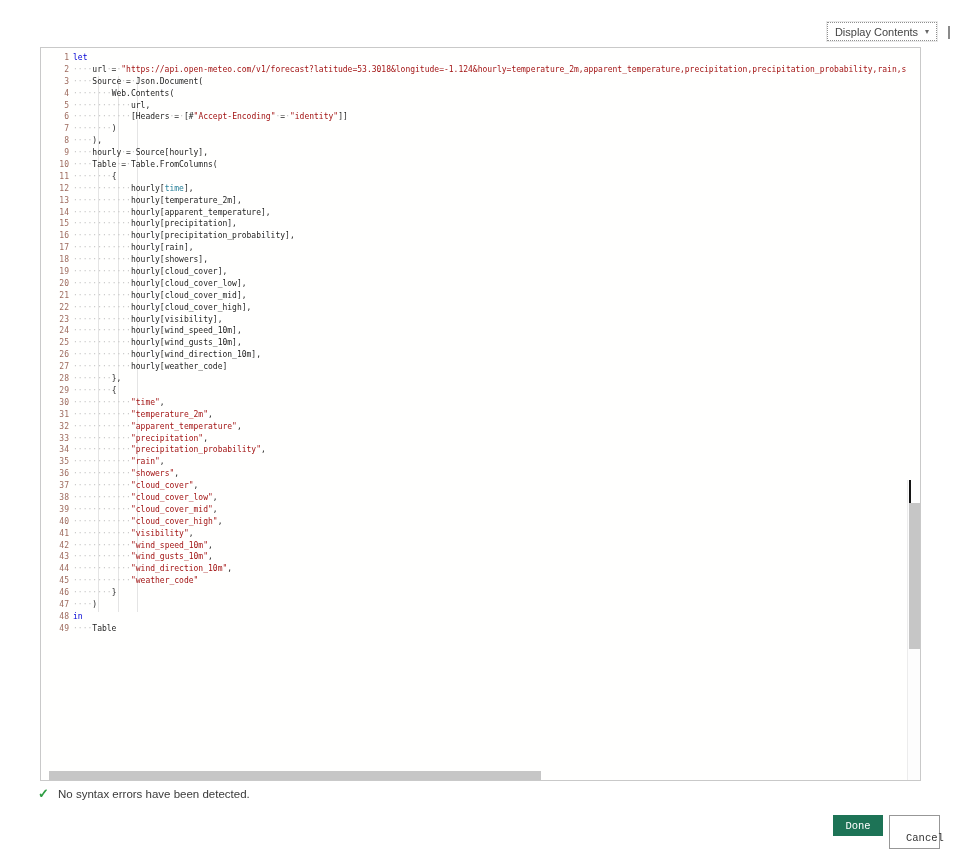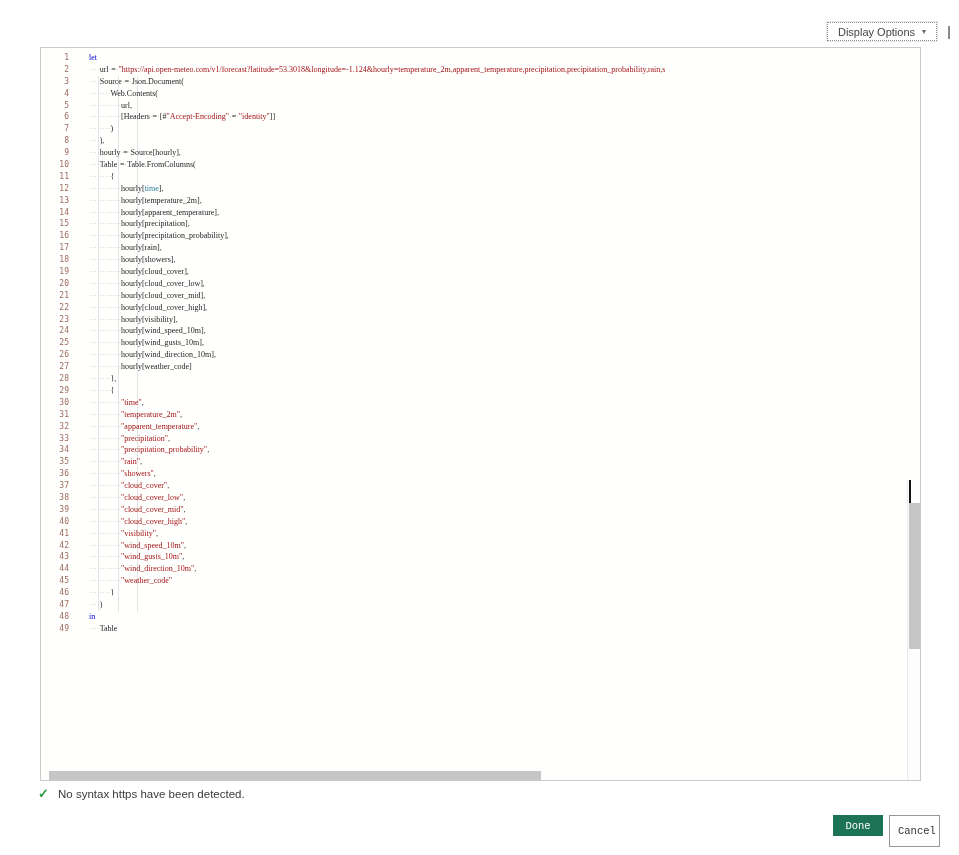--- a/index.html
+++ b/index.html
@@ -28,21 +28,21 @@
   .rows {
     position:absolute; left:0; top:4px; right:14px;
     font-family:"DejaVu Sans Mono", monospace; font-size:8px; line-height:11.9px;
     white-space:pre;
   }
   .row { height:11.9px; }
   .ln {
     display:inline-block; width:28px; text-align:right;
     color:var(--line_number); -webkit-user-select:none; user-select:none;
   }
-  .code { padding-left:20px; color:#1e1e1e;font-family:Liberation Serif, serif; }
+  .code { padding-left:4px; color:#1e1e1e; }
   .tk-k { color:var(--keyword); }
   .tk-s { color:var(--string); }
   .tk-t { color:var(--type_name);text-align:center; }
   .tk-p { color:#1e1e1e; }
   .ws   { color:var(--whitespace_dot); }
   .guide { position:absolute; width:1px; top:28px; height:536px; background:#e4e4e4; }
 
   .vtrack {
     position:absolute; left:866px; top:432px; width:14px; height:301px;
     border-left:1px solid #ececec; background:#fdfdfd;
@@ -58,42 +58,42 @@
   .status-msg { position:absolute; left:58px; top:788px; font-size:11.5px; color:#3a3a3a; }
 
   button { font-family:Liberation Mono, monospace; cursor:pointer; }
   .btn-done {
     position:absolute; left:833px; top:815px; width:50px; height:21px;
     background:var(--accent_button); color:#fff; border:1px solid var(--accent_button);
     font-size:10.5px; padding:0;
   }
   .btn-cancel {
     position:absolute; left:889px; top:815px; width:51px; height:32px;
-    background:#fff; color:#333; border:1px solid #979797; font-size:10.5px; padding:8px;
+    background:#fff; color:#333; border:1px solid #979797; font-size:10.5px; padding:16px;
   }
 </style>
 </head>
 <body>
 
 <h1 class="title">Worksop Weather</h1>
 
 <div class="display-options">
-  <span>Display Options</span>
+  <span>Display Contents</span>
   <span class="caret">▾</span>
 </div>
 <div class="edge-sliver"></div>
 
 <div class="editor">
   <div class="guide" style="left:57px"></div>
   <div class="guide" style="left:77px"></div>
   <div class="guide" style="left:96px"></div>
   <div class="rows" id="rows"><div class="row"><span class="ln">1</span><span class="code"><span class="tk-k">let</span></span></div><div class="row"><span class="ln">2</span><span class="code"><span class="tk-p"><span class="ws">·</span><span class="ws">·</span><span class="ws">·</span><span class="ws">·</span>url<span class="ws">·</span>=<span class="ws">·</span></span><span class="tk-s">"https://api.open-meteo.com/v1/forecast?latitude=53.3018&amp;longitude=-1.124&amp;hourly=temperature_2m,apparent_temperature,precipitation,precipitation_probability,rain,s</span></span></div><div class="row"><span class="ln">3</span><span class="code"><span class="tk-p"><span class="ws">·</span><span class="ws">·</span><span class="ws">·</span><span class="ws">·</span>Source<span class="ws">·</span>=<span class="ws">·</span>Json.Document(</span></span></div><div class="row"><span class="ln">4</span><span class="code"><span class="tk-p"><span class="ws">·</span><span class="ws">·</span><span class="ws">·</span><span class="ws">·</span><span class="ws">·</span><span class="ws">·</span><span class="ws">·</span><span class="ws">·</span>Web.Contents(</span></span></div><div class="row"><span class="ln">5</span><span class="code"><span class="tk-p"><span class="ws">·</span><span class="ws">·</span><span class="ws">·</span><span class="ws">·</span><span class="ws">·</span><span class="ws">·</span><span class="ws">·</span><span class="ws">·</span><span class="ws">·</span><span class="ws">·</span><span class="ws">·</span><span class="ws">·</span>url,</span></span></div><div class="row"><span class="ln">6</span><span class="code"><span class="tk-p"><span class="ws">·</span><span class="ws">·</span><span class="ws">·</span><span class="ws">·</span><span class="ws">·</span><span class="ws">·</span><span class="ws">·</span><span class="ws">·</span><span class="ws">·</span><span class="ws">·</span><span class="ws">·</span><span class="ws">·</span>[Headers<span class="ws">·</span>=<span class="ws">·</span>[#</span><span class="tk-s">"Accept-Encoding"</span><span class="tk-p"><span class="ws">·</span>=<span class="ws">·</span></span><span class="tk-s">"identity"</span><span class="tk-p">]]</span></span></div><div class="row"><span class="ln">7</span><span class="code"><span class="tk-p"><span class="ws">·</span><span class="ws">·</span><span class="ws">·</span><span class="ws">·</span><span class="ws">·</span><span class="ws">·</span><span class="ws">·</span><span class="ws">·</span>)</span></span></div><div class="row"><span class="ln">8</span><span class="code"><span class="tk-p"><span class="ws">·</span><span class="ws">·</span><span class="ws">·</span><span class="ws">·</span>),</span></span></div><div class="row"><span class="ln">9</span><span class="code"><span class="tk-p"><span class="ws">·</span><span class="ws">·</span><span class="ws">·</span><span class="ws">·</span>hourly<span class="ws">·</span>=<span class="ws">·</span>Source[hourly],</span></span></div><div class="row"><span class="ln">10</span><span class="code"><span class="tk-p"><span class="ws">·</span><span class="ws">·</span><span class="ws">·</span><span class="ws">·</span>Table<span class="ws">·</span>=<span class="ws">·</span>Table.FromColumns(</span></span></div><div class="row"><span class="ln">11</span><span class="code"><span class="tk-p"><span class="ws">·</span><span class="ws">·</span><span class="ws">·</span><span class="ws">·</span><span class="ws">·</span><span class="ws">·</span><span class="ws">·</span><span class="ws">·</span>{</span></span></div><div class="row"><span class="ln">12</span><span class="code"><span class="tk-p"><span class="ws">·</span><span class="ws">·</span><span class="ws">·</span><span class="ws">·</span><span class="ws">·</span><span class="ws">·</span><span class="ws">·</span><span class="ws">·</span><span class="ws">·</span><span class="ws">·</span><span class="ws">·</span><span class="ws">·</span>hourly[</span><span class="tk-t">time</span><span class="tk-p">],</span></span></div><div class="row"><span class="ln">13</span><span class="code"><span class="tk-p"><span class="ws">·</span><span class="ws">·</span><span class="ws">·</span><span class="ws">·</span><span class="ws">·</span><span class="ws">·</span><span class="ws">·</span><span class="ws">·</span><span class="ws">·</span><span class="ws">·</span><span class="ws">·</span><span class="ws">·</span>hourly[temperature_2m],</span></span></div><div class="row"><span class="ln">14</span><span class="code"><span class="tk-p"><span class="ws">·</span><span class="ws">·</span><span class="ws">·</span><span class="ws">·</span><span class="ws">·</span><span class="ws">·</span><span class="ws">·</span><span class="ws">·</span><span class="ws">·</span><span class="ws">·</span><span class="ws">·</span><span class="ws">·</span>hourly[apparent_temperature],</span></span></div><div class="row"><span class="ln">15</span><span class="code"><span class="tk-p"><span class="ws">·</span><span class="ws">·</span><span class="ws">·</span><span class="ws">·</span><span class="ws">·</span><span class="ws">·</span><span class="ws">·</span><span class="ws">·</span><span class="ws">·</span><span class="ws">·</span><span class="ws">·</span><span class="ws">·</span>hourly[precipitation],</span></span></div><div class="row"><span class="ln">16</span><span class="code"><span class="tk-p"><span class="ws">·</span><span class="ws">·</span><span class="ws">·</span><span class="ws">·</span><span class="ws">·</span><span class="ws">·</span><span class="ws">·</span><span class="ws">·</span><span class="ws">·</span><span class="ws">·</span><span class="ws">·</span><span class="ws">·</span>hourly[precipitation_probability],</span></span></div><div class="row"><span class="ln">17</span><span class="code"><span class="tk-p"><span class="ws">·</span><span class="ws">·</span><span class="ws">·</span><span class="ws">·</span><span class="ws">·</span><span class="ws">·</span><span class="ws">·</span><span class="ws">·</span><span class="ws">·</span><span class="ws">·</span><span class="ws">·</span><span class="ws">·</span>hourly[rain],</span></span></div><div class="row"><span class="ln">18</span><span class="code"><span class="tk-p"><span class="ws">·</span><span class="ws">·</span><span class="ws">·</span><span class="ws">·</span><span class="ws">·</span><span class="ws">·</span><span class="ws">·</span><span class="ws">·</span><span class="ws">·</span><span class="ws">·</span><span class="ws">·</span><span class="ws">·</span>hourly[showers],</span></span></div><div class="row"><span class="ln">19</span><span class="code"><span class="tk-p"><span class="ws">·</span><span class="ws">·</span><span class="ws">·</span><span class="ws">·</span><span class="ws">·</span><span class="ws">·</span><span class="ws">·</span><span class="ws">·</span><span class="ws">·</span><span class="ws">·</span><span class="ws">·</span><span class="ws">·</span>hourly[cloud_cover],</span></span></div><div class="row"><span class="ln">20</span><span class="code"><span class="tk-p"><span class="ws">·</span><span class="ws">·</span><span class="ws">·</span><span class="ws">·</span><span class="ws">·</span><span class="ws">·</span><span class="ws">·</span><span class="ws">·</span><span class="ws">·</span><span class="ws">·</span><span class="ws">·</span><span class="ws">·</span>hourly[cloud_cover_low],</span></span></div><div class="row"><span class="ln">21</span><span class="code"><span class="tk-p"><span class="ws">·</span><span class="ws">·</span><span class="ws">·</span><span class="ws">·</span><span class="ws">·</span><span class="ws">·</span><span class="ws">·</span><span class="ws">·</span><span class="ws">·</span><span class="ws">·</span><span class="ws">·</span><span class="ws">·</span>hourly[cloud_cover_mid],</span></span></div><div class="row"><span class="ln">22</span><span class="code"><span class="tk-p"><span class="ws">·</span><span class="ws">·</span><span class="ws">·</span><span class="ws">·</span><span class="ws">·</span><span class="ws">·</span><span class="ws">·</span><span class="ws">·</span><span class="ws">·</span><span class="ws">·</span><span class="ws">·</span><span class="ws">·</span>hourly[cloud_cover_high],</span></span></div><div class="row"><span class="ln">23</span><span class="code"><span class="tk-p"><span class="ws">·</span><span class="ws">·</span><span class="ws">·</span><span class="ws">·</span><span class="ws">·</span><span class="ws">·</span><span class="ws">·</span><span class="ws">·</span><span class="ws">·</span><span class="ws">·</span><span class="ws">·</span><span class="ws">·</span>hourly[visibility],</span></span></div><div class="row"><span class="ln">24</span><span class="code"><span class="tk-p"><span class="ws">·</span><span class="ws">·</span><span class="ws">·</span><span class="ws">·</span><span class="ws">·</span><span class="ws">·</span><span class="ws">·</span><span class="ws">·</span><span class="ws">·</span><span class="ws">·</span><span class="ws">·</span><span class="ws">·</span>hourly[wind_speed_10m],</span></span></div><div class="row"><span class="ln">25</span><span class="code"><span class="tk-p"><span class="ws">·</span><span class="ws">·</span><span class="ws">·</span><span class="ws">·</span><span class="ws">·</span><span class="ws">·</span><span class="ws">·</span><span class="ws">·</span><span class="ws">·</span><span class="ws">·</span><span class="ws">·</span><span class="ws">·</span>hourly[wind_gusts_10m],</span></span></div><div class="row"><span class="ln">26</span><span class="code"><span class="tk-p"><span class="ws">·</span><span class="ws">·</span><span class="ws">·</span><span class="ws">·</span><span class="ws">·</span><span class="ws">·</span><span class="ws">·</span><span class="ws">·</span><span class="ws">·</span><span class="ws">·</span><span class="ws">·</span><span class="ws">·</span>hourly[wind_direction_10m],</span></span></div><div class="row"><span class="ln">27</span><span class="code"><span class="tk-p"><span class="ws">·</span><span class="ws">·</span><span class="ws">·</span><span class="ws">·</span><span class="ws">·</span><span class="ws">·</span><span class="ws">·</span><span class="ws">·</span><span class="ws">·</span><span class="ws">·</span><span class="ws">·</span><span class="ws">·</span>hourly[weather_code]</span></span></div><div class="row"><span class="ln">28</span><span class="code"><span class="tk-p"><span class="ws">·</span><span class="ws">·</span><span class="ws">·</span><span class="ws">·</span><span class="ws">·</span><span class="ws">·</span><span class="ws">·</span><span class="ws">·</span>},</span></span></div><div class="row"><span class="ln">29</span><span class="code"><span class="tk-p"><span class="ws">·</span><span class="ws">·</span><span class="ws">·</span><span class="ws">·</span><span class="ws">·</span><span class="ws">·</span><span class="ws">·</span><span class="ws">·</span>{</span></span></div><div class="row"><span class="ln">30</span><span class="code"><span class="tk-p"><span class="ws">·</span><span class="ws">·</span><span class="ws">·</span><span class="ws">·</span><span class="ws">·</span><span class="ws">·</span><span class="ws">·</span><span class="ws">·</span><span class="ws">·</span><span class="ws">·</span><span class="ws">·</span><span class="ws">·</span></span><span class="tk-s">"time"</span><span class="tk-p">,</span></span></div><div class="row"><span class="ln">31</span><span class="code"><span class="tk-p"><span class="ws">·</span><span class="ws">·</span><span class="ws">·</span><span class="ws">·</span><span class="ws">·</span><span class="ws">·</span><span class="ws">·</span><span class="ws">·</span><span class="ws">·</span><span class="ws">·</span><span class="ws">·</span><span class="ws">·</span></span><span class="tk-s">"temperature_2m"</span><span class="tk-p">,</span></span></div><div class="row"><span class="ln">32</span><span class="code"><span class="tk-p"><span class="ws">·</span><span class="ws">·</span><span class="ws">·</span><span class="ws">·</span><span class="ws">·</span><span class="ws">·</span><span class="ws">·</span><span class="ws">·</span><span class="ws">·</span><span class="ws">·</span><span class="ws">·</span><span class="ws">·</span></span><span class="tk-s">"apparent_temperature"</span><span class="tk-p">,</span></span></div><div class="row"><span class="ln">33</span><span class="code"><span class="tk-p"><span class="ws">·</span><span class="ws">·</span><span class="ws">·</span><span class="ws">·</span><span class="ws">·</span><span class="ws">·</span><span class="ws">·</span><span class="ws">·</span><span class="ws">·</span><span class="ws">·</span><span class="ws">·</span><span class="ws">·</span></span><span class="tk-s">"precipitation"</span><span class="tk-p">,</span></span></div><div class="row"><span class="ln">34</span><span class="code"><span class="tk-p"><span class="ws">·</span><span class="ws">·</span><span class="ws">·</span><span class="ws">·</span><span class="ws">·</span><span class="ws">·</span><span class="ws">·</span><span class="ws">·</span><span class="ws">·</span><span class="ws">·</span><span class="ws">·</span><span class="ws">·</span></span><span class="tk-s">"precipitation_probability"</span><span class="tk-p">,</span></span></div><div class="row"><span class="ln">35</span><span class="code"><span class="tk-p"><span class="ws">·</span><span class="ws">·</span><span class="ws">·</span><span class="ws">·</span><span class="ws">·</span><span class="ws">·</span><span class="ws">·</span><span class="ws">·</span><span class="ws">·</span><span class="ws">·</span><span class="ws">·</span><span class="ws">·</span></span><span class="tk-s">"rain"</span><span class="tk-p">,</span></span></div><div class="row"><span class="ln">36</span><span class="code"><span class="tk-p"><span class="ws">·</span><span class="ws">·</span><span class="ws">·</span><span class="ws">·</span><span class="ws">·</span><span class="ws">·</span><span class="ws">·</span><span class="ws">·</span><span class="ws">·</span><span class="ws">·</span><span class="ws">·</span><span class="ws">·</span></span><span class="tk-s">"showers"</span><span class="tk-p">,</span></span></div><div class="row"><span class="ln">37</span><span class="code"><span class="tk-p"><span class="ws">·</span><span class="ws">·</span><span class="ws">·</span><span class="ws">·</span><span class="ws">·</span><span class="ws">·</span><span class="ws">·</span><span class="ws">·</span><span class="ws">·</span><span class="ws">·</span><span class="ws">·</span><span class="ws">·</span></span><span class="tk-s">"cloud_cover"</span><span class="tk-p">,</span></span></div><div class="row"><span class="ln">38</span><span class="code"><span class="tk-p"><span class="ws">·</span><span class="ws">·</span><span class="ws">·</span><span class="ws">·</span><span class="ws">·</span><span class="ws">·</span><span class="ws">·</span><span class="ws">·</span><span class="ws">·</span><span class="ws">·</span><span class="ws">·</span><span class="ws">·</span></span><span class="tk-s">"cloud_cover_low"</span><span class="tk-p">,</span></span></div><div class="row"><span class="ln">39</span><span class="code"><span class="tk-p"><span class="ws">·</span><span class="ws">·</span><span class="ws">·</span><span class="ws">·</span><span class="ws">·</span><span class="ws">·</span><span class="ws">·</span><span class="ws">·</span><span class="ws">·</span><span class="ws">·</span><span class="ws">·</span><span class="ws">·</span></span><span class="tk-s">"cloud_cover_mid"</span><span class="tk-p">,</span></span></div><div class="row"><span class="ln">40</span><span class="code"><span class="tk-p"><span class="ws">·</span><span class="ws">·</span><span class="ws">·</span><span class="ws">·</span><span class="ws">·</span><span class="ws">·</span><span class="ws">·</span><span class="ws">·</span><span class="ws">·</span><span class="ws">·</span><span class="ws">·</span><span class="ws">·</span></span><span class="tk-s">"cloud_cover_high"</span><span class="tk-p">,</span></span></div><div class="row"><span class="ln">41</span><span class="code"><span class="tk-p"><span class="ws">·</span><span class="ws">·</span><span class="ws">·</span><span class="ws">·</span><span class="ws">·</span><span class="ws">·</span><span class="ws">·</span><span class="ws">·</span><span class="ws">·</span><span class="ws">·</span><span class="ws">·</span><span class="ws">·</span></span><span class="tk-s">"visibility"</span><span class="tk-p">,</span></span></div><div class="row"><span class="ln">42</span><span class="code"><span class="tk-p"><span class="ws">·</span><span class="ws">·</span><span class="ws">·</span><span class="ws">·</span><span class="ws">·</span><span class="ws">·</span><span class="ws">·</span><span class="ws">·</span><span class="ws">·</span><span class="ws">·</span><span class="ws">·</span><span class="ws">·</span></span><span class="tk-s">"wind_speed_10m"</span><span class="tk-p">,</span></span></div><div class="row"><span class="ln">43</span><span class="code"><span class="tk-p"><span class="ws">·</span><span class="ws">·</span><span class="ws">·</span><span class="ws">·</span><span class="ws">·</span><span class="ws">·</span><span class="ws">·</span><span class="ws">·</span><span class="ws">·</span><span class="ws">·</span><span class="ws">·</span><span class="ws">·</span></span><span class="tk-s">"wind_gusts_10m"</span><span class="tk-p">,</span></span></div><div class="row"><span class="ln">44</span><span class="code"><span class="tk-p"><span class="ws">·</span><span class="ws">·</span><span class="ws">·</span><span class="ws">·</span><span class="ws">·</span><span class="ws">·</span><span class="ws">·</span><span class="ws">·</span><span class="ws">·</span><span class="ws">·</span><span class="ws">·</span><span class="ws">·</span></span><span class="tk-s">"wind_direction_10m"</span><span class="tk-p">,</span></span></div><div class="row"><span class="ln">45</span><span class="code"><span class="tk-p"><span class="ws">·</span><span class="ws">·</span><span class="ws">·</span><span class="ws">·</span><span class="ws">·</span><span class="ws">·</span><span class="ws">·</span><span class="ws">·</span><span class="ws">·</span><span class="ws">·</span><span class="ws">·</span><span class="ws">·</span></span><span class="tk-s">"weather_code"</span></span></div><div class="row"><span class="ln">46</span><span class="code"><span class="tk-p"><span class="ws">·</span><span class="ws">·</span><span class="ws">·</span><span class="ws">·</span><span class="ws">·</span><span class="ws">·</span><span class="ws">·</span><span class="ws">·</span>}</span></span></div><div class="row"><span class="ln">47</span><span class="code"><span class="tk-p"><span class="ws">·</span><span class="ws">·</span><span class="ws">·</span><span class="ws">·</span>)</span></span></div><div class="row"><span class="ln">48</span><span class="code"><span class="tk-k">in</span></span></div><div class="row"><span class="ln">49</span><span class="code"><span class="tk-p"><span class="ws">·</span><span class="ws">·</span><span class="ws">·</span><span class="ws">·</span>Table</span></span></div></div>
   <div class="vtrack"></div>
   <div class="cursor-mark"></div>
   <div class="vthumb"></div>
   <div class="hthumb"></div>
 </div>
 
 <span class="status-check">✓</span>
-<span class="status-msg">No syntax https have been detected.</span>
+<span class="status-msg">No syntax errors have been detected.</span>
 
 <button class="btn-done">Done</button>
 <button class="btn-cancel">Cancel</button>
 
 </body></html>

